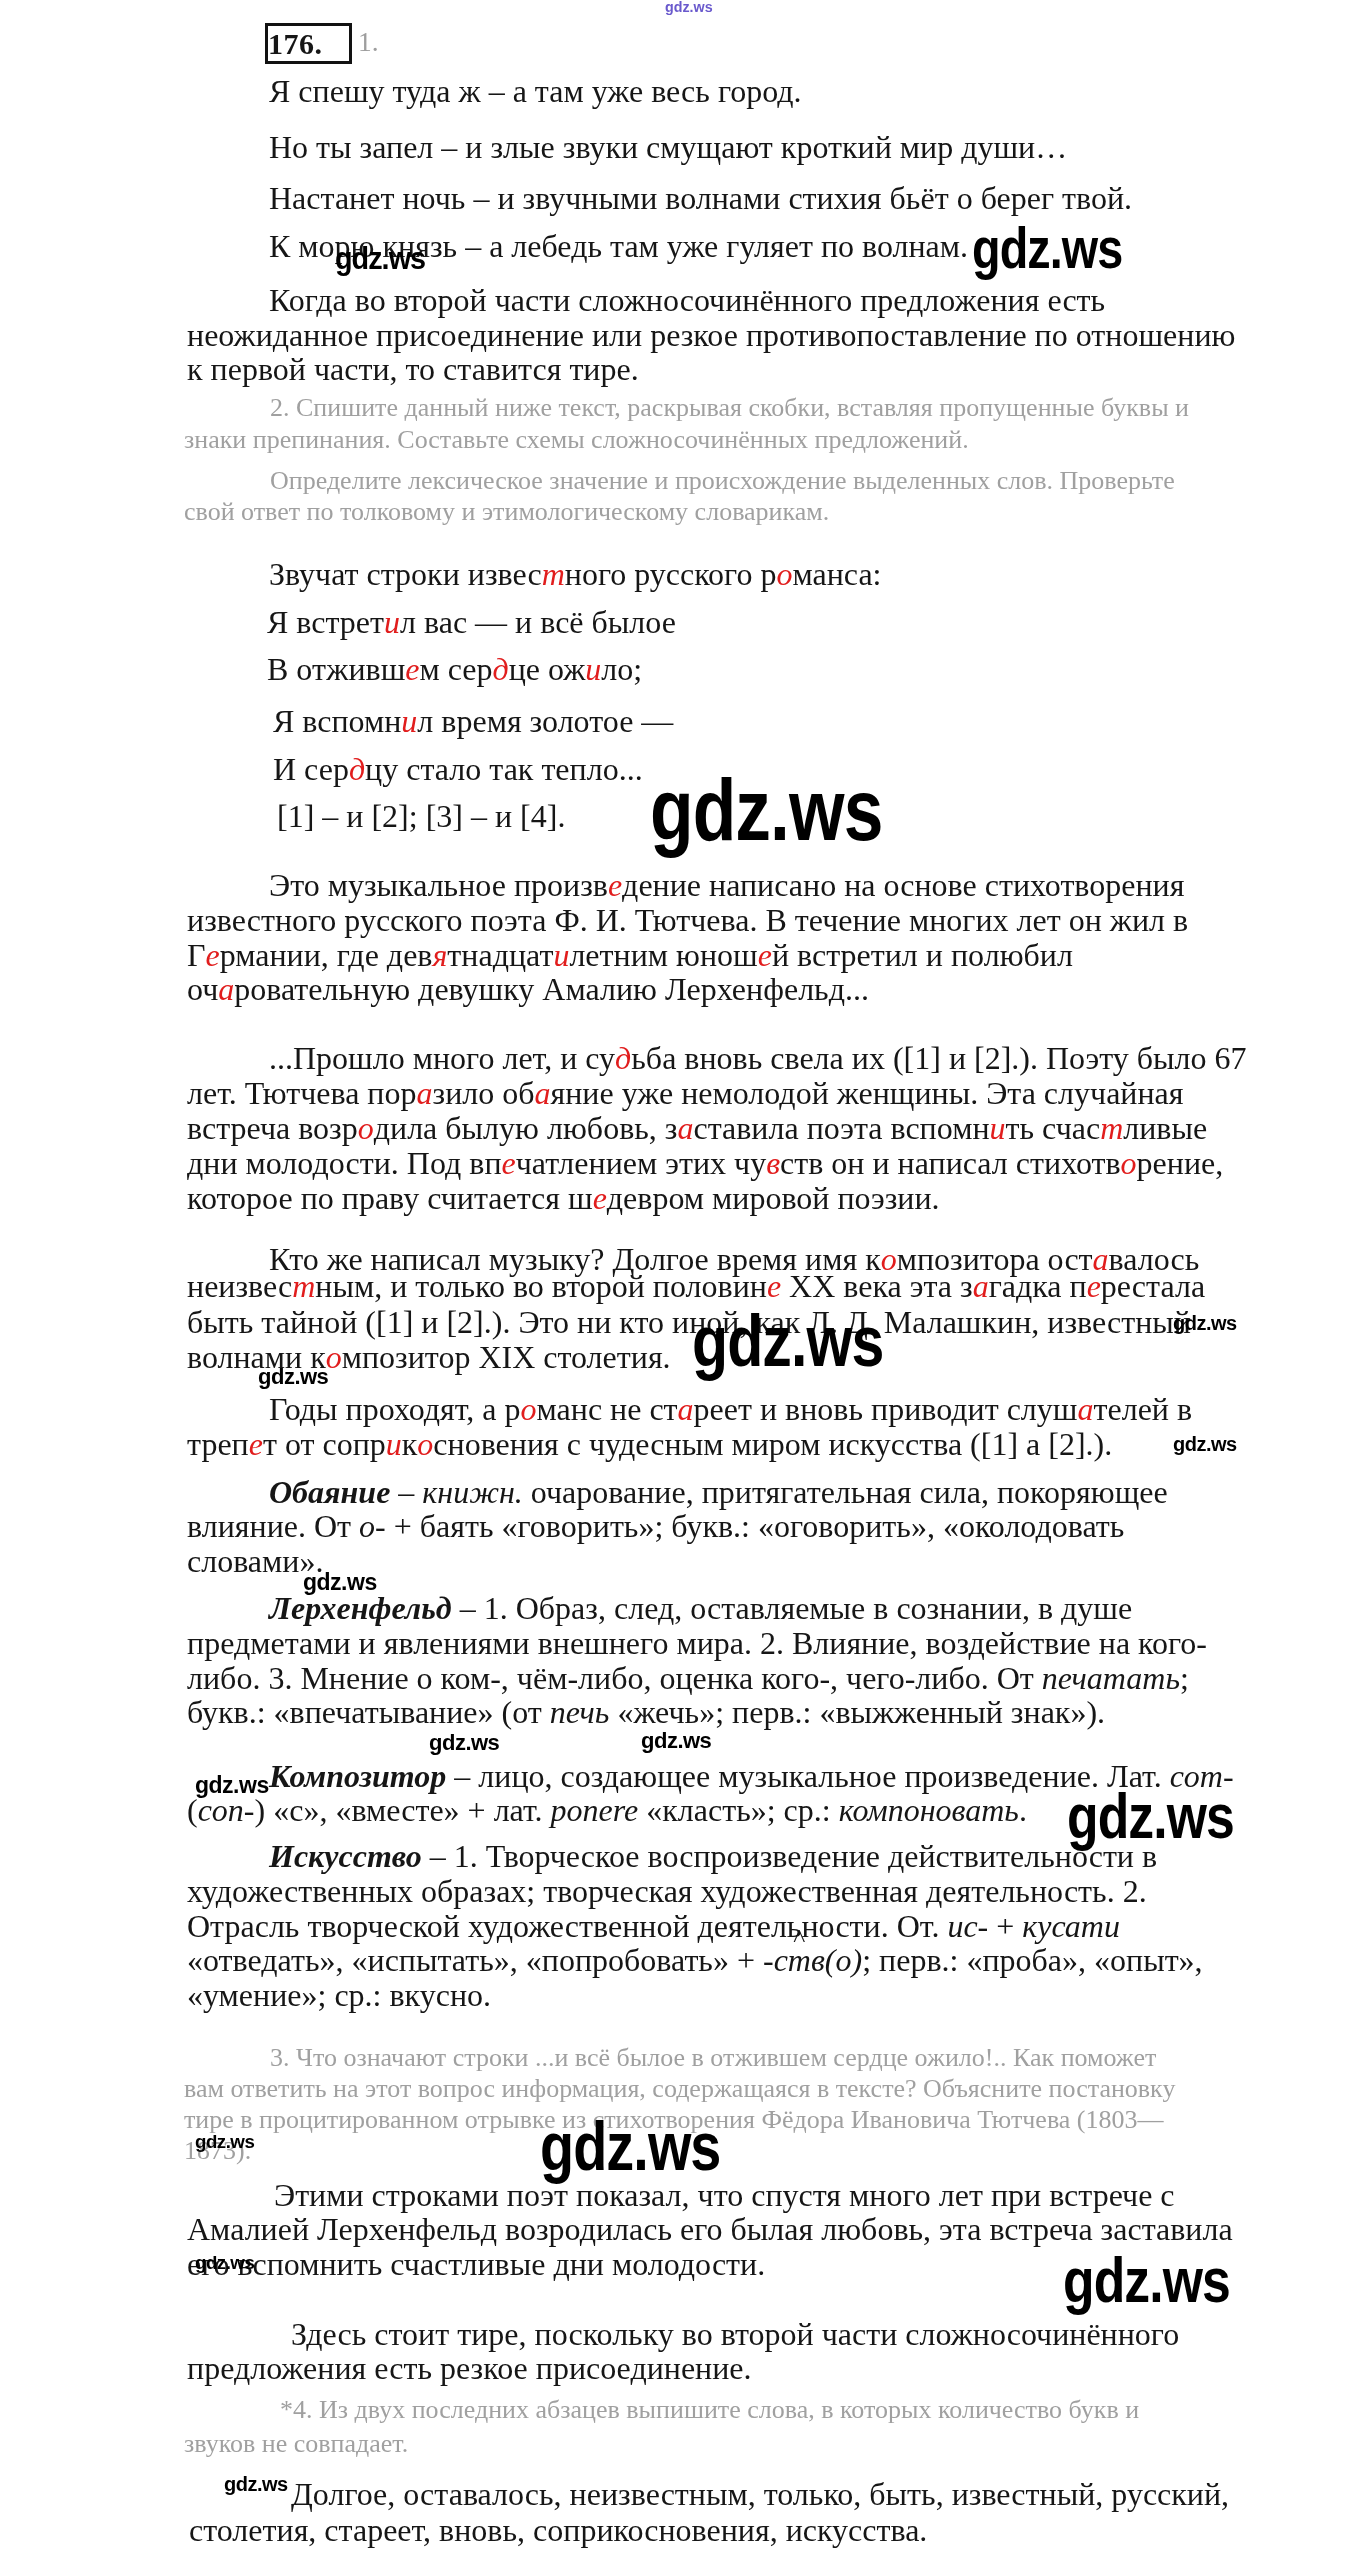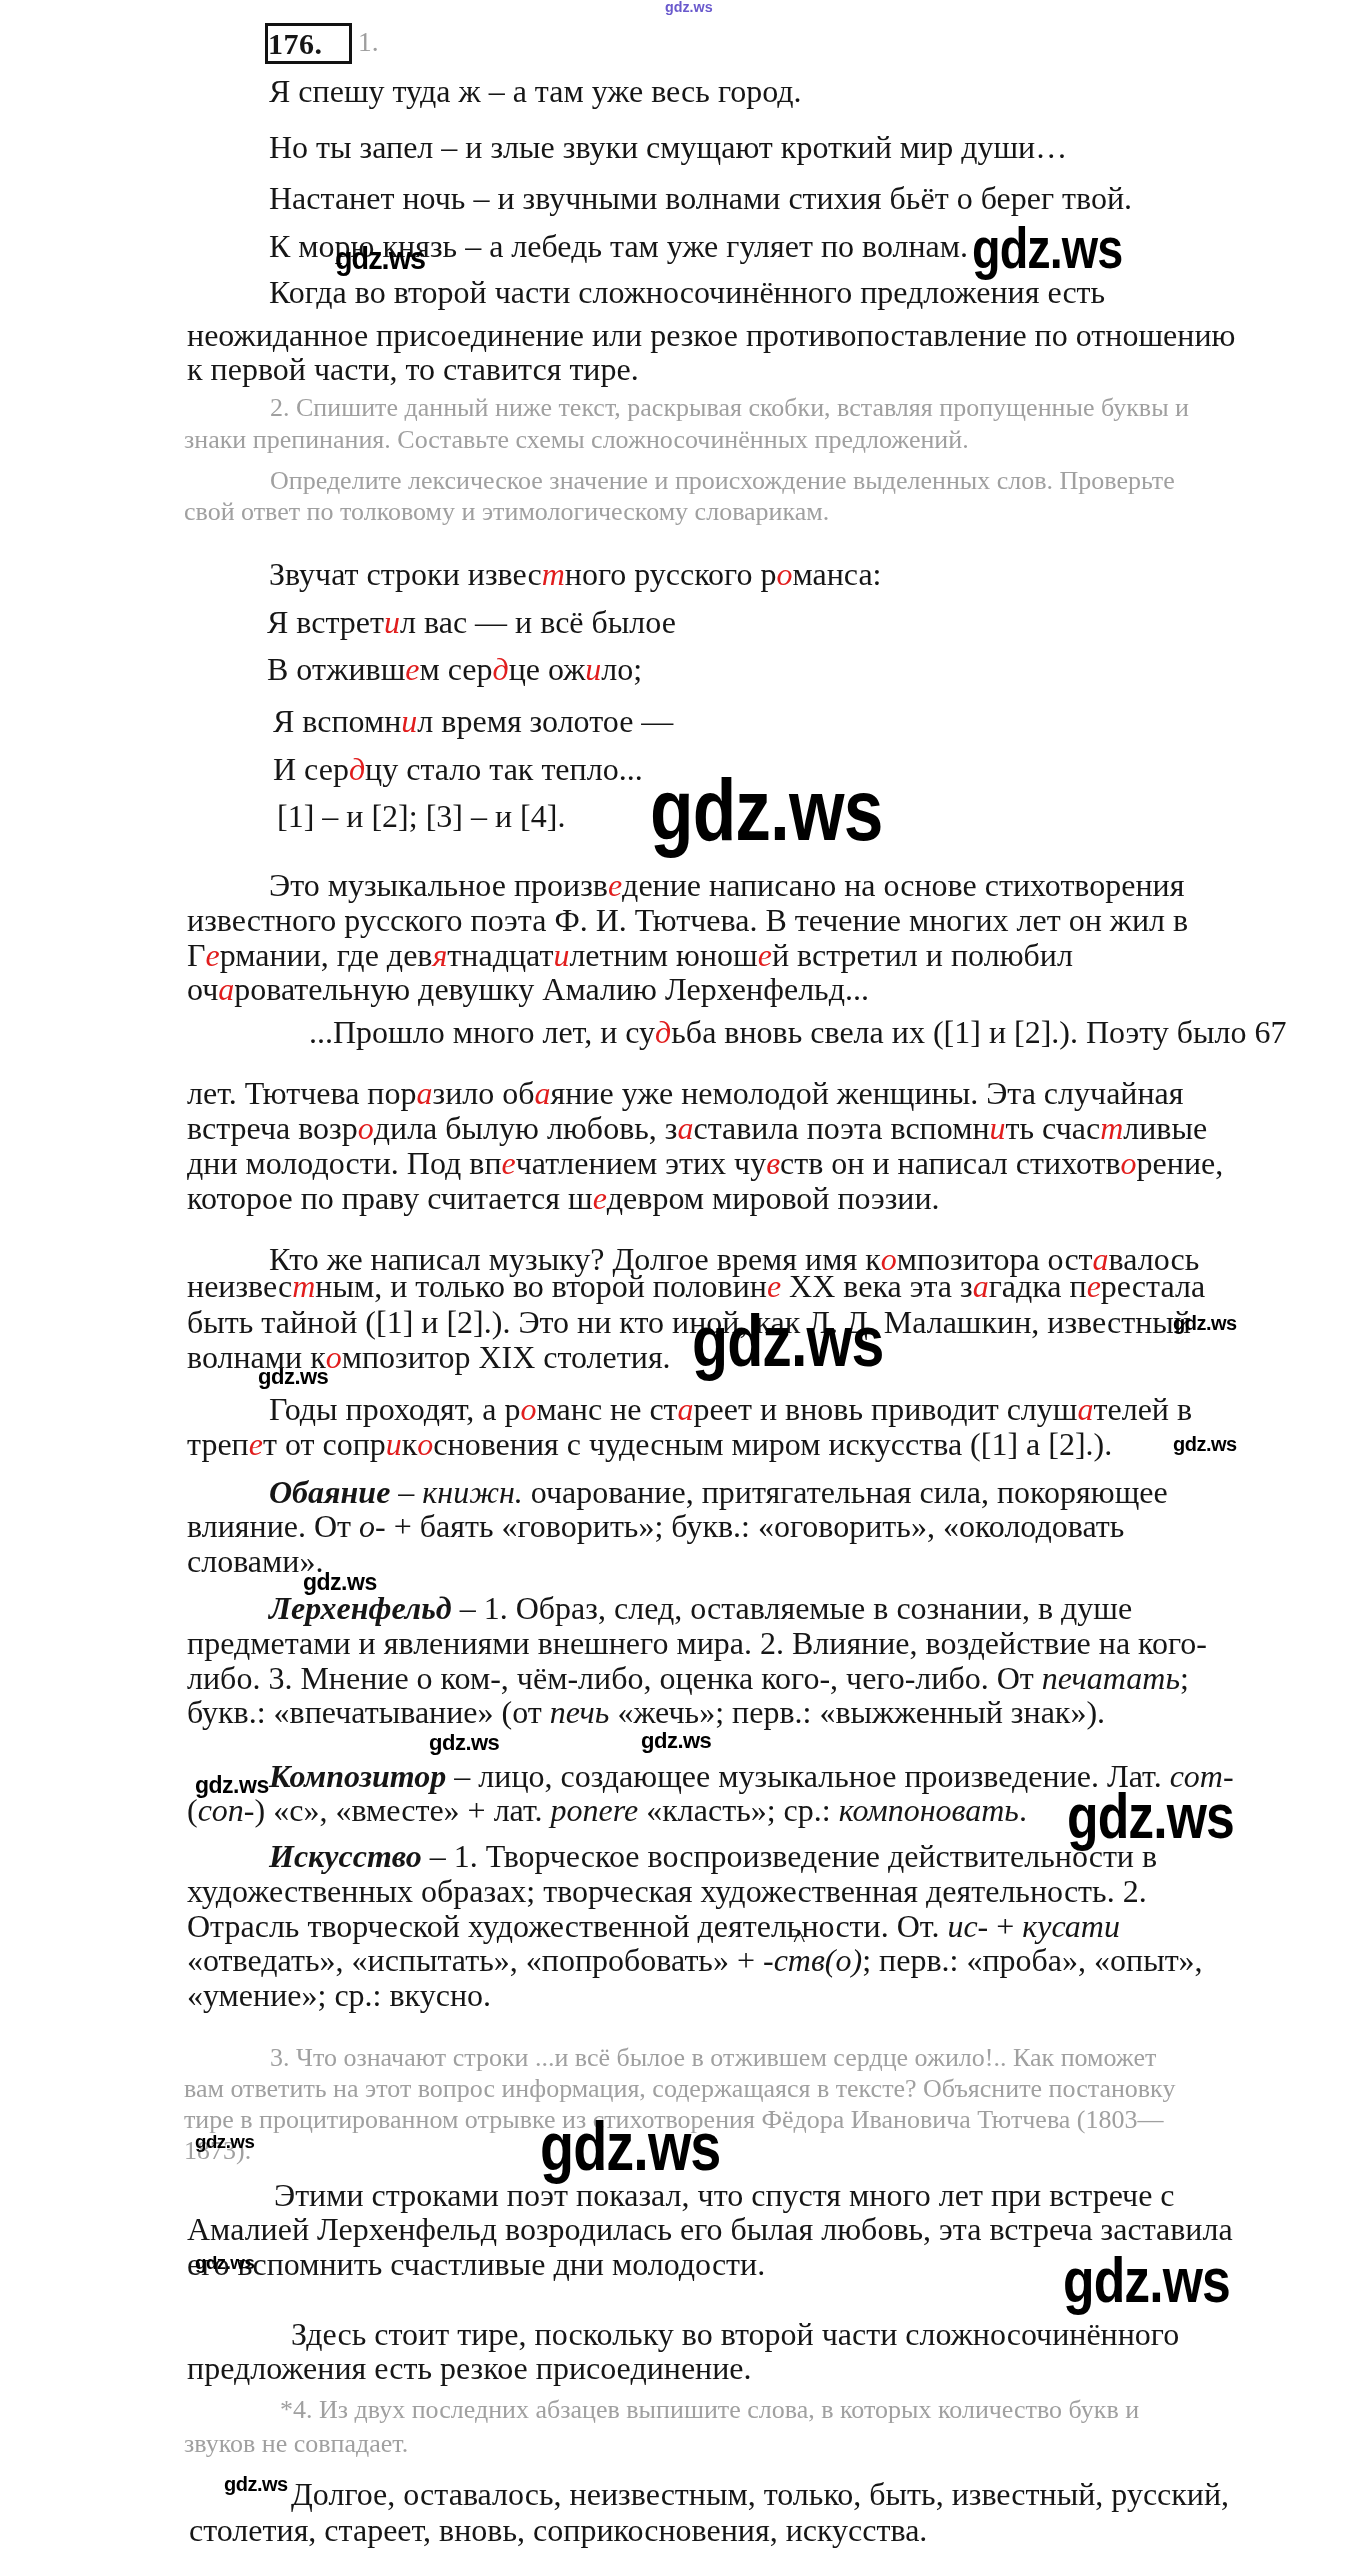--- a/index.html
+++ b/index.html
@@ -32,38 +32,38 @@
 <div id="page">
   <div class="exbox">
     <span>176.</span>
   </div>
   <span class="partlabel">1.</span>
   <div id="lines">
       <div class="line s-q" style="left: 269px; top: 75px;"><span>Я спешу туда ж – а там уже весь город.</span></div>
       <div class="line s-q" style="left: 269px; top: 131px;"><span>Но ты запел – и злые звуки смущают кроткий мир души…</span></div>
       <div class="line s-q" style="left: 269px; top: 182px;"><span>Настанет ночь – и звучными волнами стихия бьёт о берег твой.</span></div>
       <div class="line s-q" style="left: 269px; top: 230px;"><span>К морю князь – а лебедь там уже гуляет по волнам.</span></div>
-      <div class="line s-b" style="left: 269px; top: 276px; text-align: right;"><span>Когда во второй части сложносочинённого предложения есть</span></div>
+      <div class="line s-b" style="left: 269px; top: 284px; text-align: right;"><span>Когда во второй части сложносочинённого предложения есть</span></div>
       <div class="line s-b" style="left: 187px; top: 319px;"><span>неожиданное присоединение или резкое противопоставление по отношению</span></div>
       <div class="line s-b" style="left: 187px; top: 353px;"><span>к первой части, то ставится тире.</span></div>
       <div class="line s-g" style="left: 270px; top: 394px;"><span>2. Спишите данный ниже текст, раскрывая скобки, вставляя пропущенные буквы и</span></div>
       <div class="line s-g" style="left: 184px; top: 426px;"><span>знаки препинания. Составьте схемы сложносочинённых предложений.</span></div>
       <div class="line s-g" style="left: 270px; top: 467px;"><span>Определите лексическое значение и происхождение выделенных слов. Проверьте</span></div>
       <div class="line s-g" style="left: 184px; top: 498px;"><span>свой ответ по толковому и этимологическому словарикам.</span></div>
       <div class="line s-b" style="left: 269px; top: 558px;"><span>Звучат строки извес</span><span class="seg-r">т</span><span>ного русского р</span><span class="seg-r">о</span><span>манса:</span></div>
       <div class="line s-q" style="left: 267px; top: 606px;"><span>Я встрет</span><span class="seg-r">и</span><span>л вас — и всё былое</span></div>
       <div class="line s-q" style="left: 267px; top: 653px;"><span>В отживш</span><span class="seg-r">е</span><span>м сер</span><span class="seg-r">д</span><span>це ож</span><span class="seg-r">и</span><span>ло;</span></div>
       <div class="line s-q" style="left: 273px; top: 705px; text-align: right;"><span>Я вспомн</span><span class="seg-r">и</span><span>л время золотое —</span></div>
       <div class="line s-q" style="left: 273px; top: 753px;"><span>И сер</span><span class="seg-r">д</span><span>цу стало так тепло...</span></div>
       <div class="line s-q" style="left: 277px; top: 800px;"><span>[1] – и [2]; [3] – и [4].</span></div>
       <div class="line s-b" style="left: 269px; top: 869px;"><span>Это музыкальное произв</span><span class="seg-r">е</span><span>дение написано на основе стихотворения</span></div>
       <div class="line s-b" style="left: 187px; top: 904px;"><span>известного русского поэта Ф. И. Тютчева. В течение многих лет он жил в</span></div>
       <div class="line s-b" style="left: 187px; top: 939px;"><span>Г</span><span class="seg-r">е</span><span>рмании, где дев</span><span class="seg-r">я</span><span>тнадцат</span><span class="seg-r">и</span><span>летним юнош</span><span class="seg-r">е</span><span>й встретил и полюбил</span></div>
       <div class="line s-b" style="left: 187px; top: 973px;"><span>оч</span><span class="seg-r">а</span><span>ровательную девушку Амалию Лерхенфельд...</span></div>
-      <div class="line s-b" style="left: 269px; top: 1016px; margin-left: 40px;"><span>...Прошло много лет, и су</span><span class="seg-r">д</span><span>ьба вновь свела их ([1] и [2].). Поэту было 67</span></div>
+      <div class="line s-b" style="left: 269px; top: 1042px;"><span>...Прошло много лет, и су</span><span class="seg-r">д</span><span>ьба вновь свела их ([1] и [2].). Поэту было 67</span></div>
       <div class="line s-b" style="left: 187px; top: 1077px;"><span>лет. Тютчева пор</span><span class="seg-r">а</span><span>зило об</span><span class="seg-r">а</span><span>яние уже немолодой женщины. Эта случайная</span></div>
       <div class="line s-b" style="left: 187px; top: 1112px;"><span>встреча возр</span><span class="seg-r">о</span><span>дила былую любовь, з</span><span class="seg-r">а</span><span>ставила поэта вспомн</span><span class="seg-r">и</span><span>ть счас</span><span class="seg-r">т</span><span>ливые</span></div>
       <div class="line s-b" style="left: 187px; top: 1147px;"><span>дни молодости. Под вп</span><span class="seg-r">е</span><span>чатлением этих чу</span><span class="seg-r">в</span><span>ств он и написал стихотв</span><span class="seg-r">о</span><span>рение,</span></div>
       <div class="line s-b" style="left: 187px; top: 1182px;"><span>которое по праву считается ш</span><span class="seg-r">е</span><span>девром мировой поэзии.</span></div>
       <div class="line s-b" style="left: 269px; top: 1235px; margin-top: 8px;"><span>Кто же написал музыку? Долгое время имя к</span><span class="seg-r">о</span><span>мпозитора ост</span><span class="seg-r">а</span><span>валось</span></div>
       <div class="line s-b" style="left: 187px; top: 1270px;"><span>неизвес</span><span class="seg-r">т</span><span>ным, и только во второй половин</span><span class="seg-r">е</span><span> XX века эта з</span><span class="seg-r">а</span><span>гадка п</span><span class="seg-r">е</span><span>рестала</span></div>
       <div class="line s-b" style="left: 187px; top: 1306px;"><span>быть тайной ([1] и [2].). Это ни кто иной, как Л. Д. Малашкин, известный</span></div>
       <div class="line s-b" style="left: 187px; top: 1341px;"><span>волнами к</span><span class="seg-r">о</span><span>мпозитор XIX столетия.</span></div>
       <div class="line s-b" style="left: 269px; top: 1393px;"><span>Годы проходят, а р</span><span class="seg-r">о</span><span>манс не ст</span><span class="seg-r">а</span><span>реет и вновь приводит слуш</span><span class="seg-r">а</span><span>телей в</span></div>
       <div class="line s-b" style="left: 187px; top: 1428px;"><span>треп</span><span class="seg-r">е</span><span>т от сопр</span><span class="seg-r">и</span><span>к</span><span class="seg-r">о</span><span>сновения с чудесным миром искусства ([1] а [2].).</span></div>

